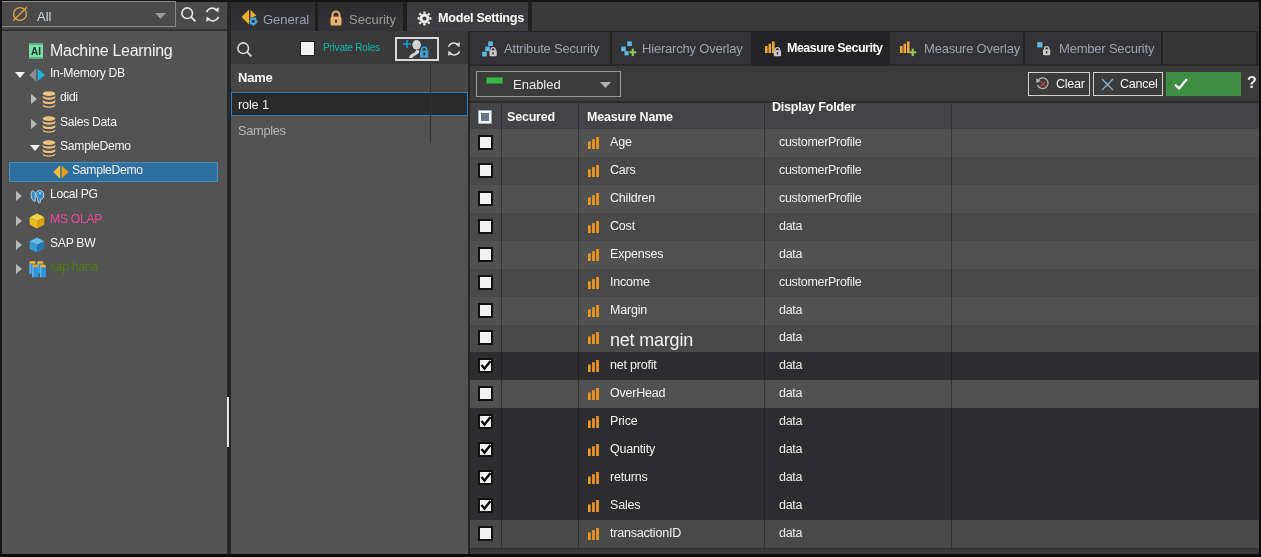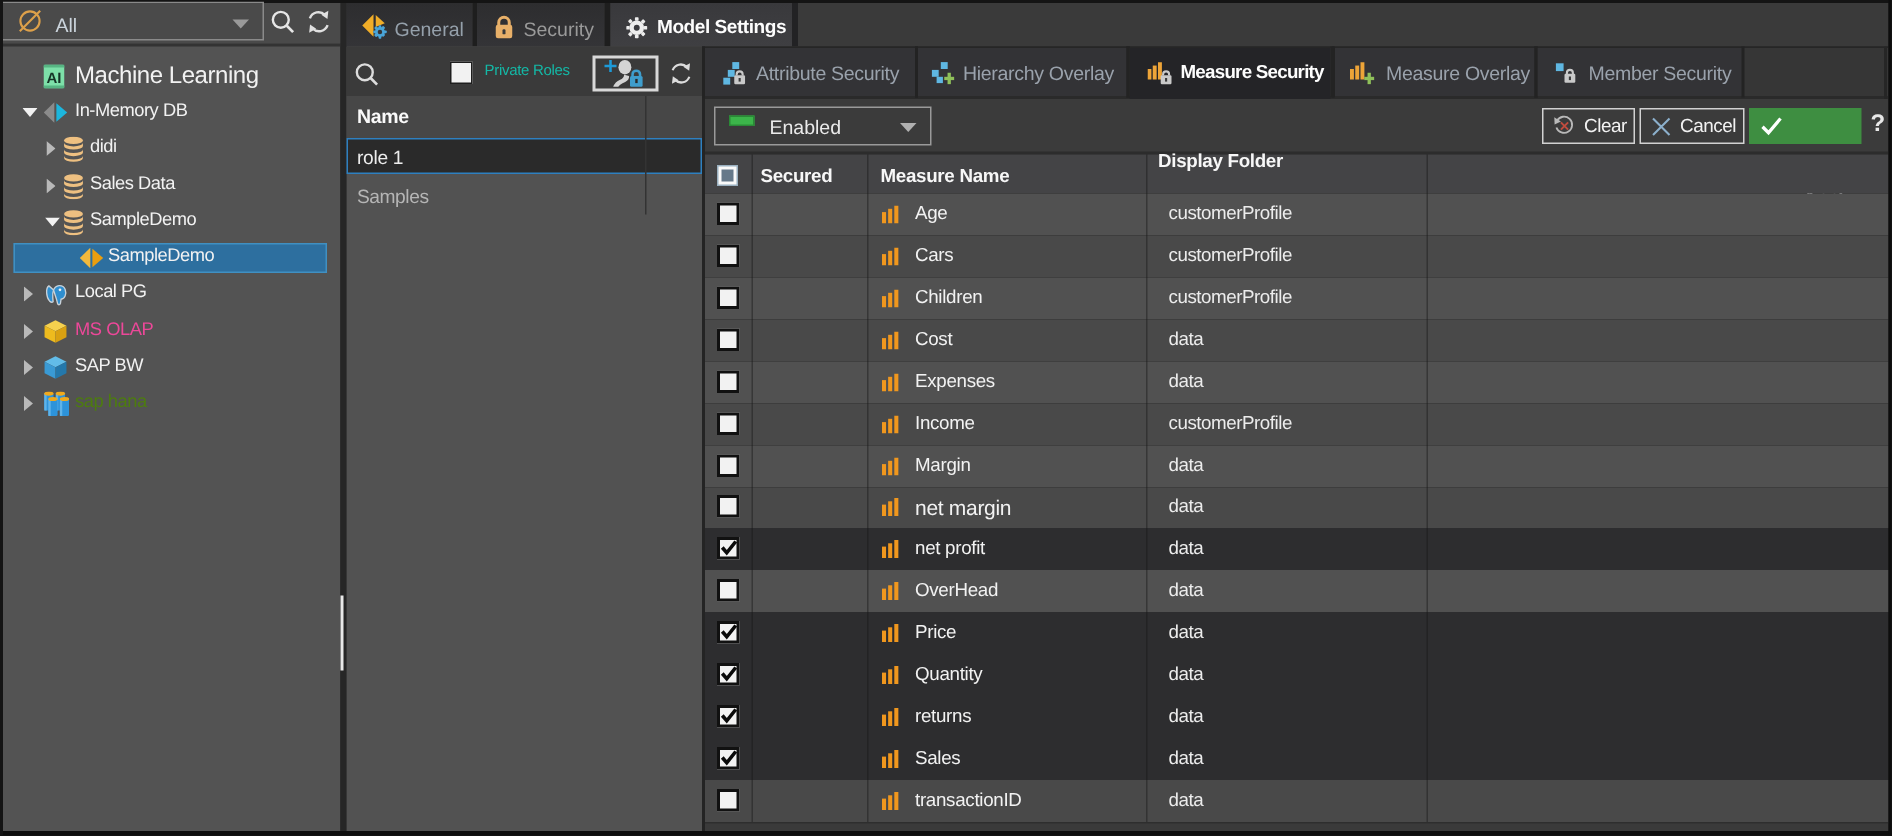--- a/index.html
+++ b/index.html
@@ -358,21 +358,21 @@
   </svg>
 <div class="a txt" style="left:610px;top:303px;font-size:12.5px;letter-spacing:-0.2px;color:#f2f2f2;">Margin</div>
 <div class="a txt" style="left:779px;top:303px;font-size:12.5px;letter-spacing:-0.3px;color:#ececec;">data</div>
 <div class="a" style="left:470px;top:325px;width:789px;height:27px;background:#494949;"></div>
 <div class="a" style="left:478px;top:330px;width:15px;height:15px;background:#f2f2f2;border:2px solid #111;"></div>
 <svg class="a" style="left:588px;top:332px" width="12" height="12" viewBox="0 0 12 12">
     <rect x="0" y="4.4" width="2.7" height="7.6" fill="#f0971e"></rect>
     <rect x="4.1" y="2.2" width="2.7" height="9.8" fill="#f0971e"></rect>
     <rect x="8.2" y="0" width="2.7" height="12" fill="#f0971e"></rect>
   </svg>
-<div class="a txt" style="left:610px;top:330px;font-size:14px;letter-spacing:-0.2px;color:#f2f2f2;">net margin</div>
+<div class="a txt" style="left:610px;top:330px;font-size:18px;letter-spacing:-0.2px;color:#f2f2f2;">net margin</div>
 <div class="a txt" style="left:779px;top:330px;font-size:12.5px;letter-spacing:-0.3px;color:#ececec;">data</div>
 <div class="a" style="left:470px;top:352px;width:789px;height:28px;background:#2d2d2f;"></div>
 <div class="a" style="left:478px;top:358px;width:15px;height:15px;background:#f2f2f2;border:2px solid #111;"></div>
 <svg class="a" style="left:480px;top:359px" width="12" height="12" viewBox="0 0 12 12">
     <path d="M1.5 6 L4.5 9.5 L10.5 2" fill="none" stroke="#0a0a0a" stroke-width="2.4"></path>
   </svg>
 <svg class="a" style="left:588px;top:360px" width="12" height="12" viewBox="0 0 12 12">
     <rect x="0" y="4.4" width="2.7" height="7.6" fill="#f0971e"></rect>
     <rect x="4.1" y="2.2" width="2.7" height="9.8" fill="#f0971e"></rect>
     <rect x="8.2" y="0" width="2.7" height="12" fill="#f0971e"></rect>

